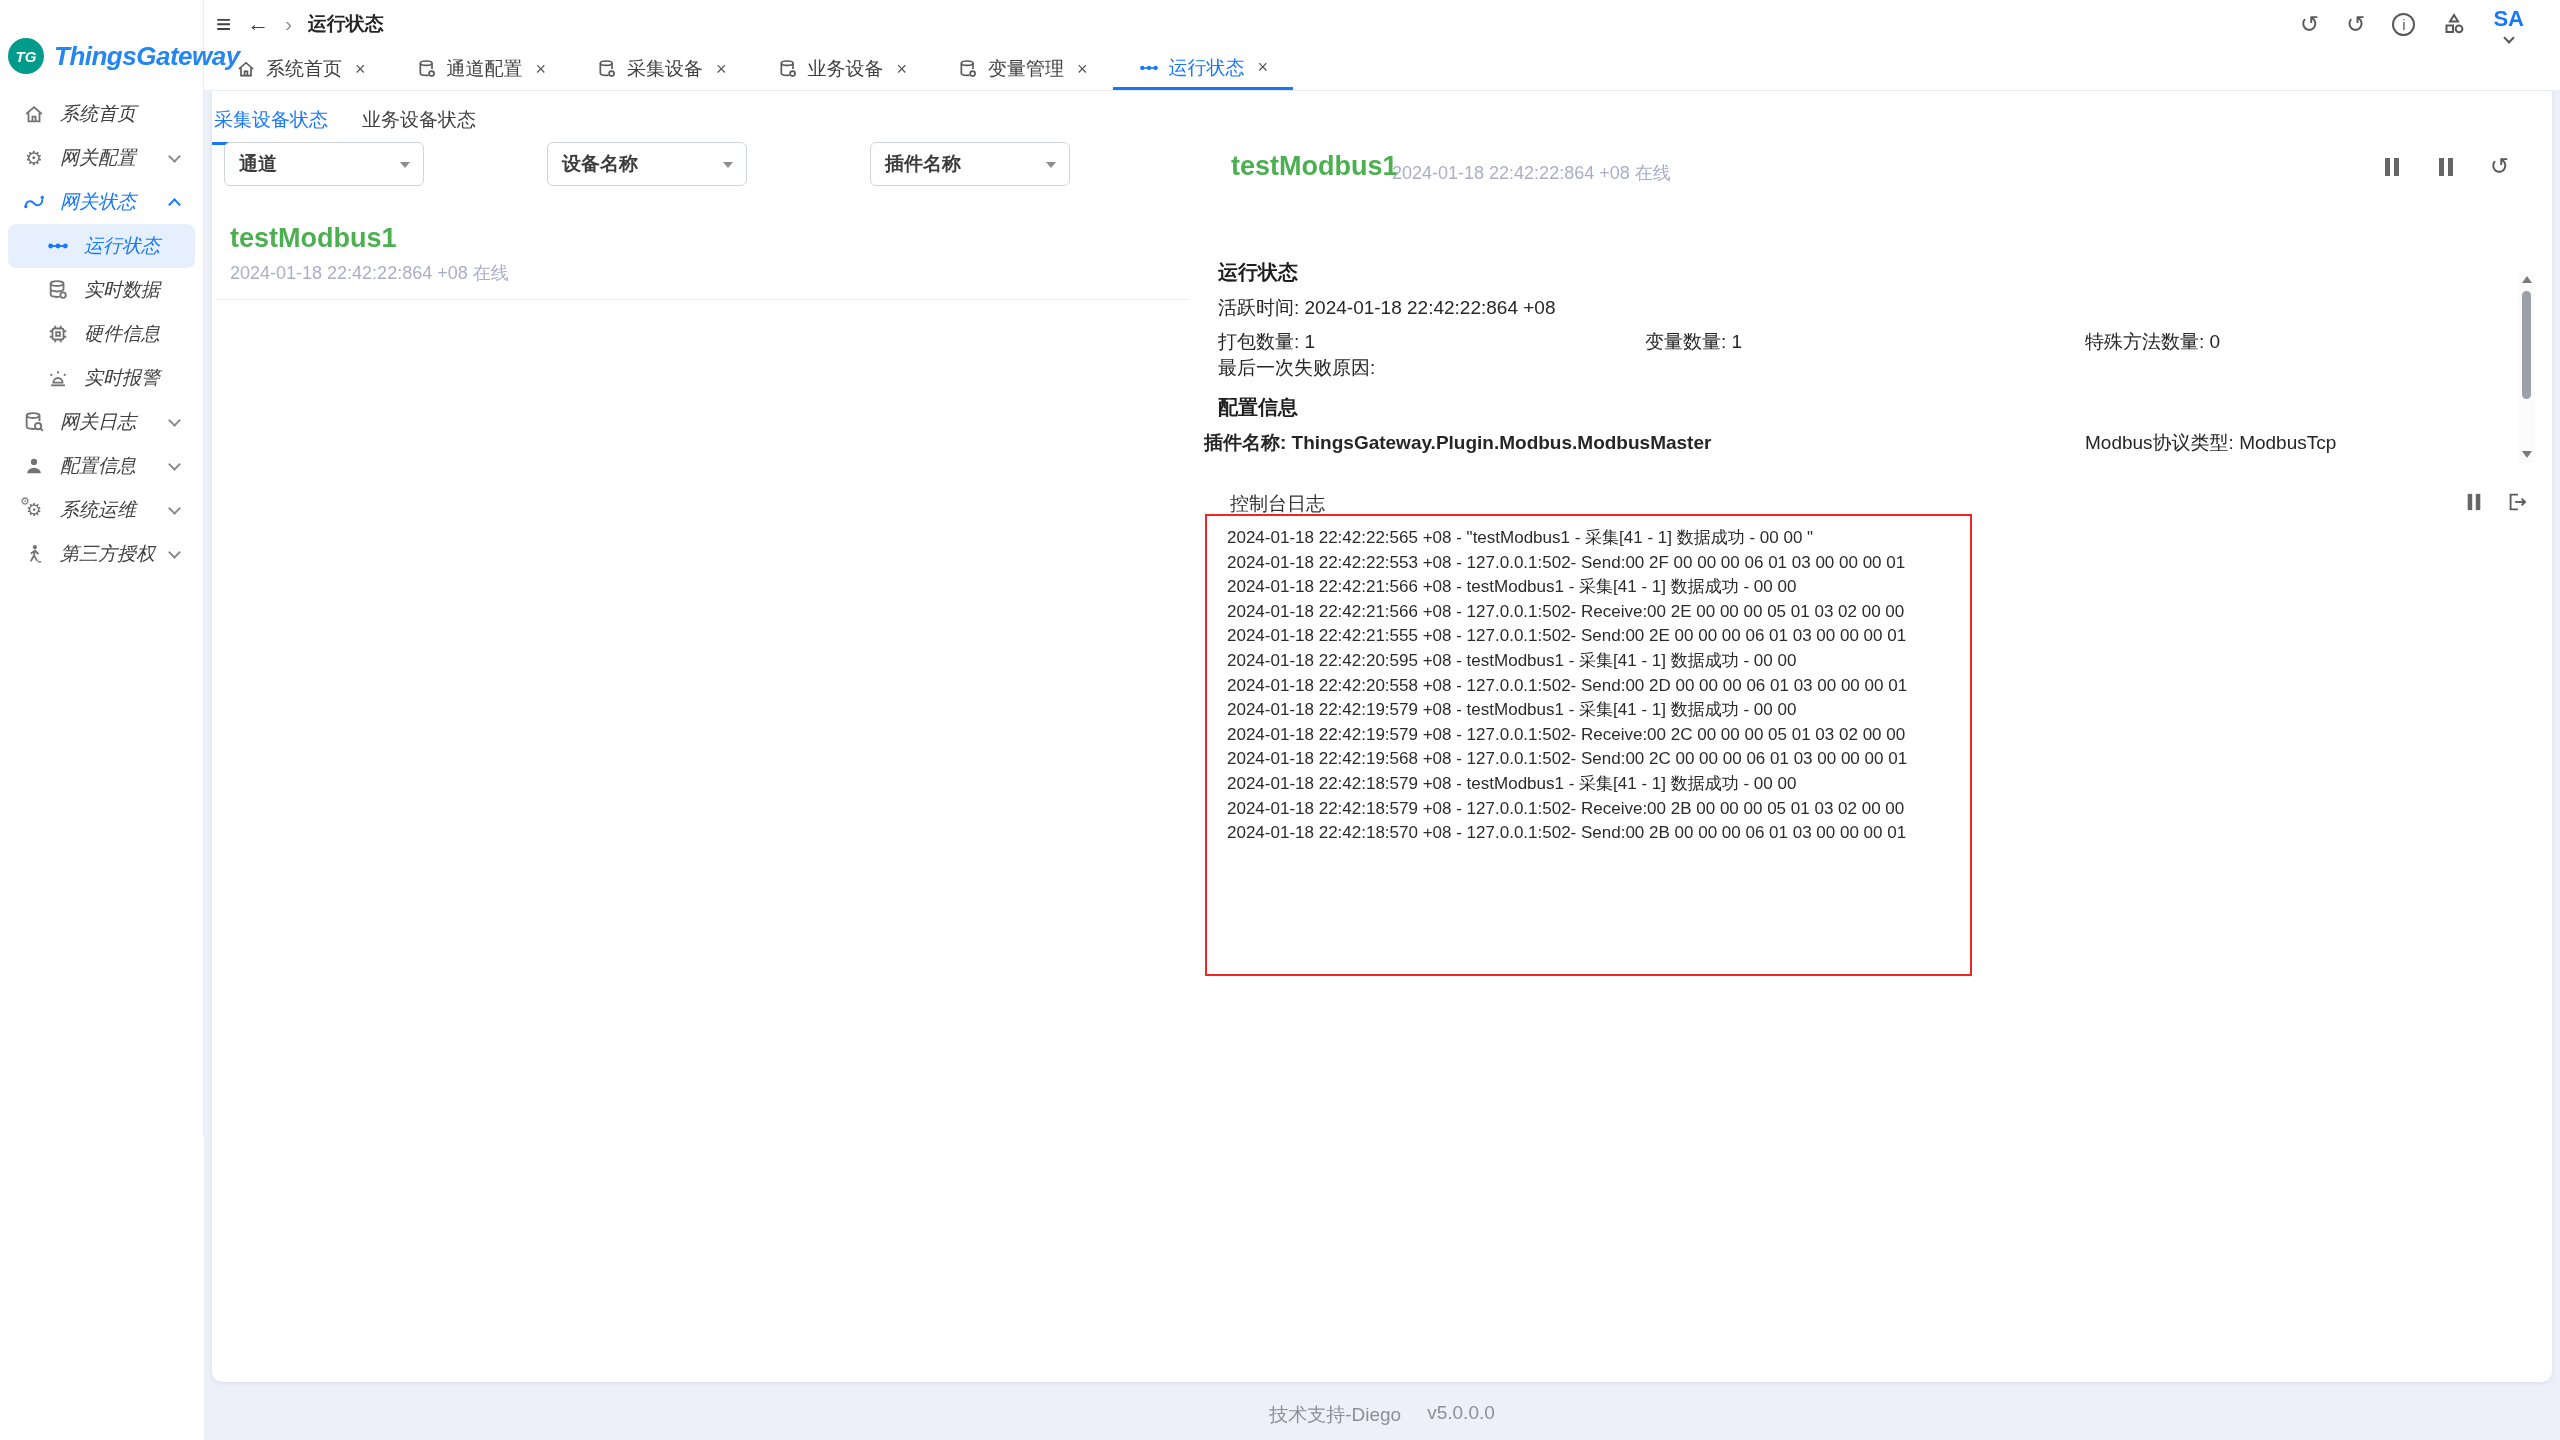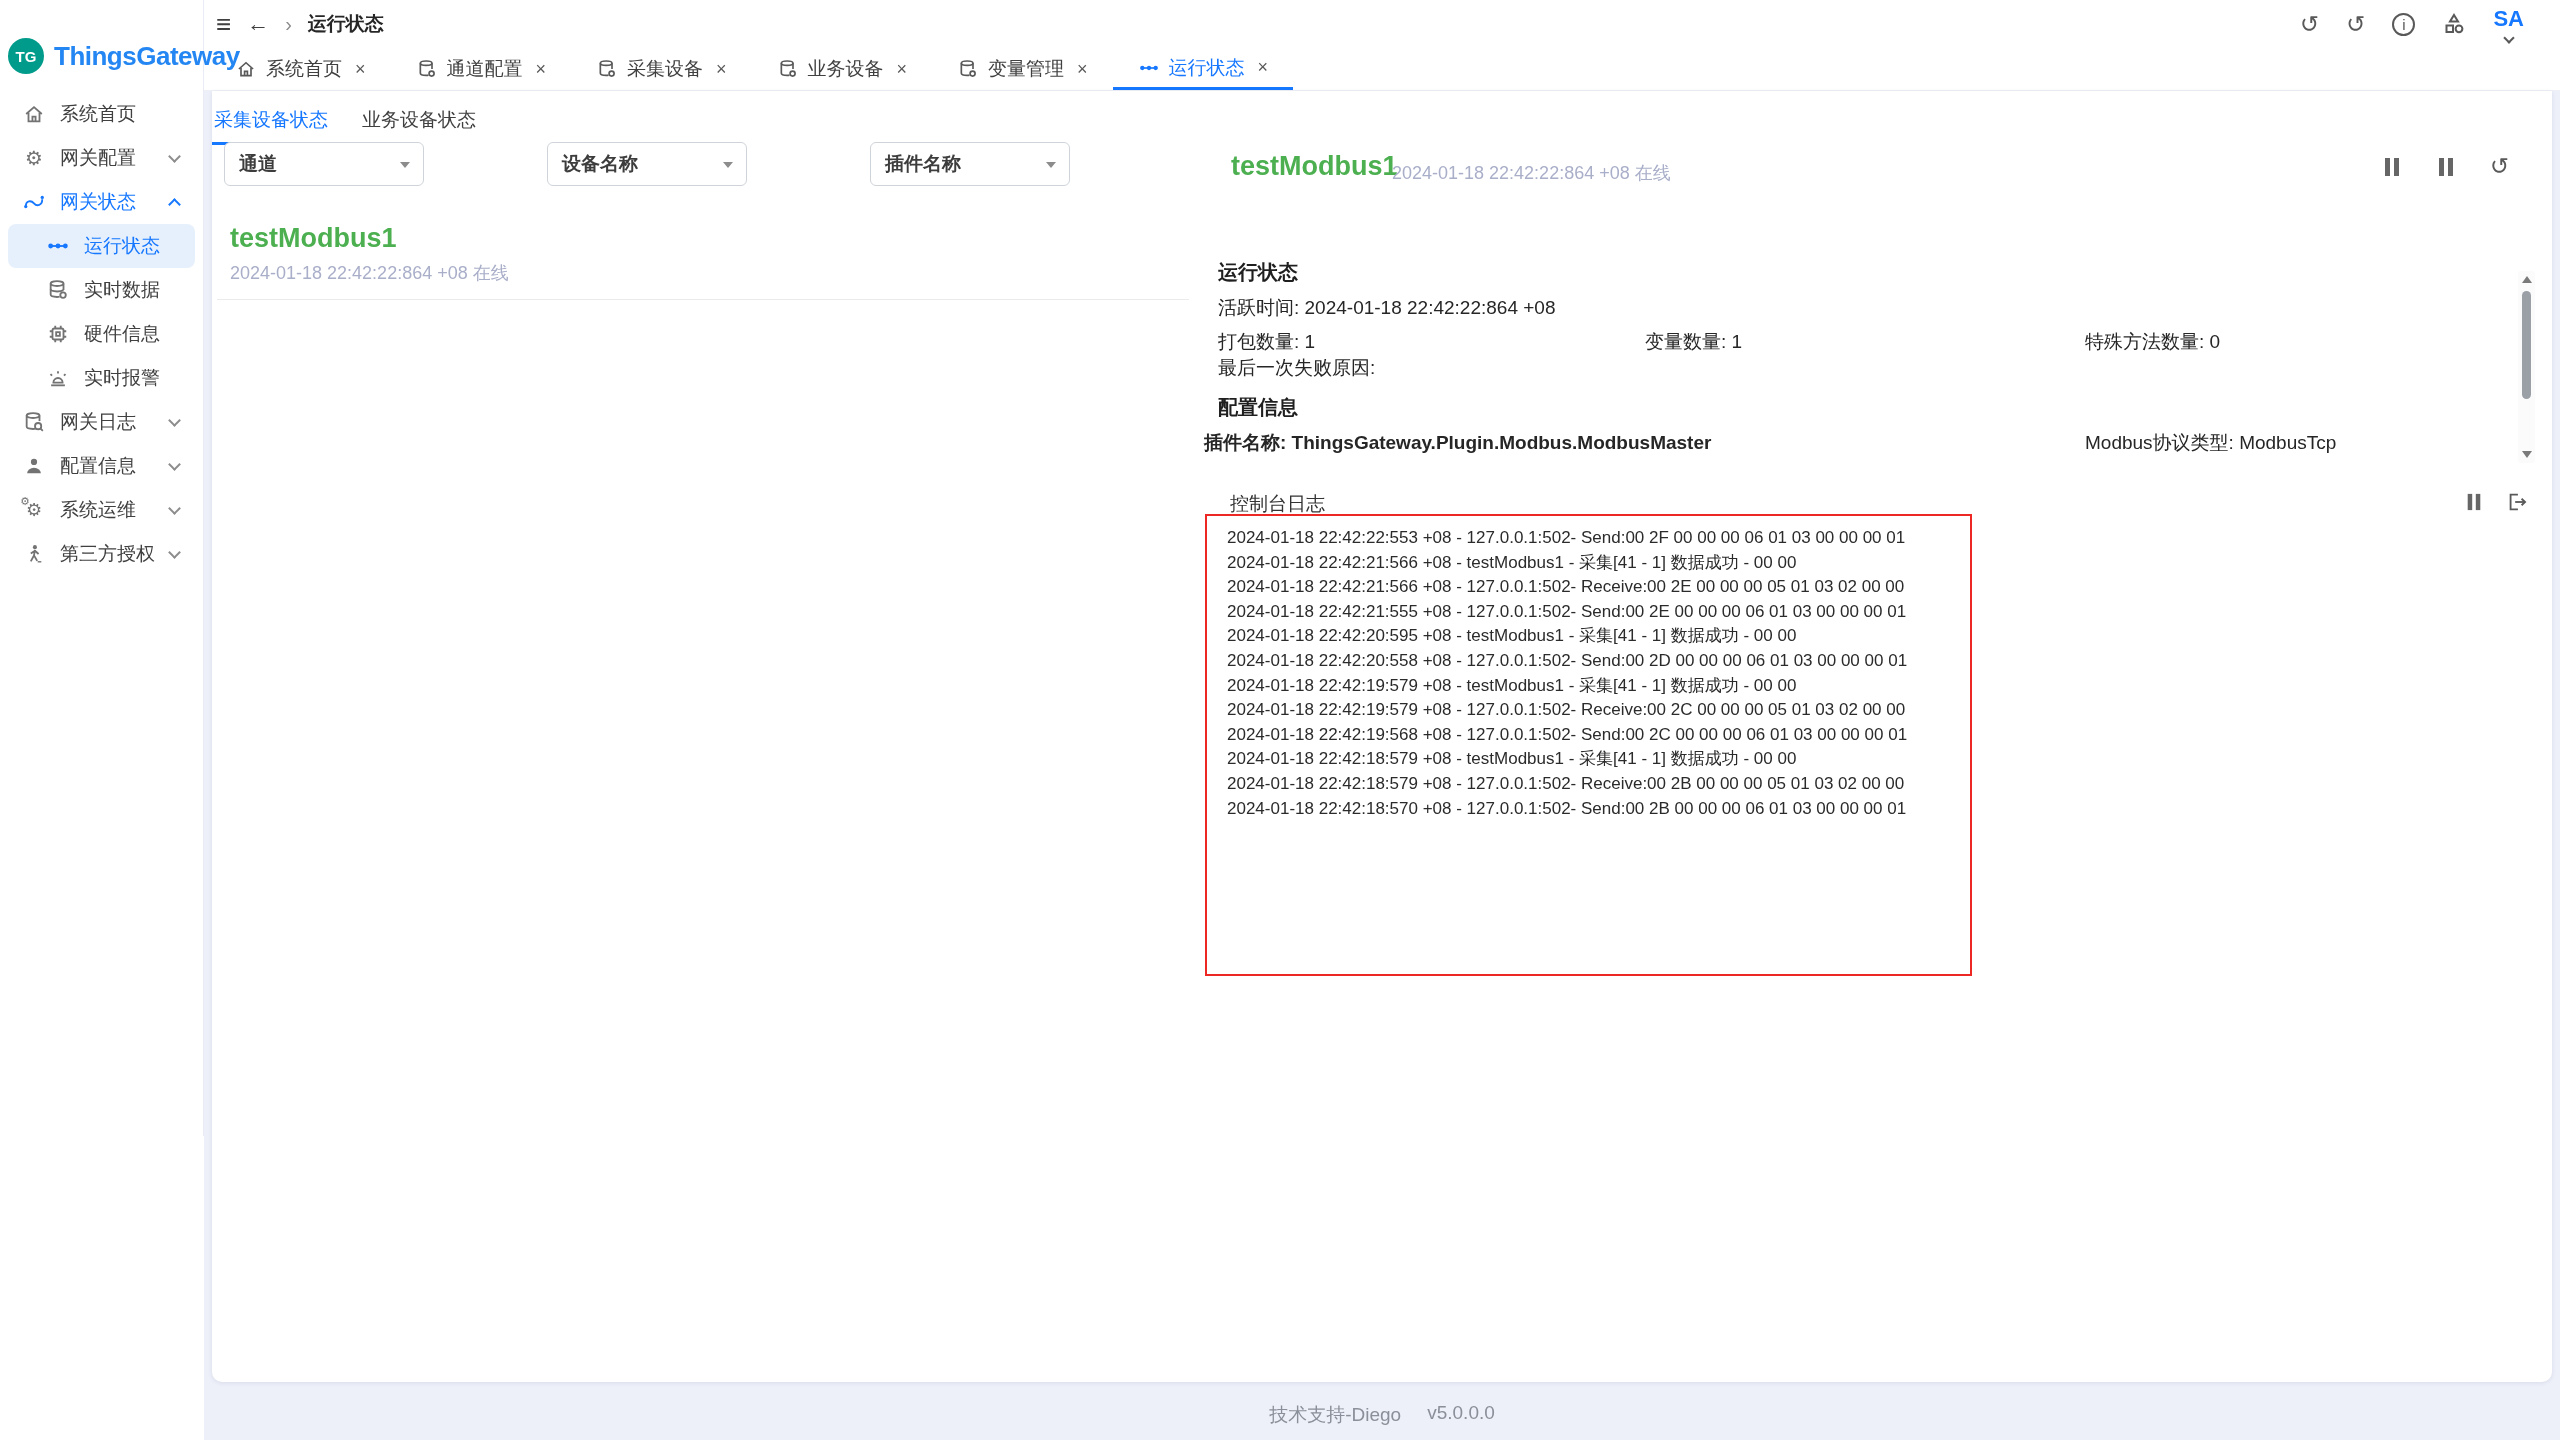--- a/index.html
+++ b/index.html
@@ -1,20 +1,20 @@
 <!DOCTYPE html>
 <html><head>
 <meta charset="utf-8">
 <style>
   * { margin:0; padding:0; box-sizing:border-box; }
   html,body { width:2560px; height:1440px; font-family:"Liberation Sans","DejaVu Sans",sans-serif; background:#fff; overflow:hidden; }
   .screen { position:relative; width:2560px; height:1440px; }
 
   
-  .sidebar { position:absolute; left:0; top:0; width:204px; height:1136px; background:#fff; border-right:1px solid #e9ecf5; z-index:5; }
+  .sidebar { position:absolute; left:0; top:0; width:204px; height:1136px; background:#fff; border-right:1px solid #e9ecf5; z-index:5;font-style:italic; }
   .logo-row { display:flex; align-items:center; gap:10px; padding:24px 0 0 8px; height:88px; }
   .logo-circle { width:36px; height:36px; border-radius:50%; background:#009b8a; color:#fff; font-size:15px; font-weight:bold; display:flex; align-items:center; justify-content:center; flex:0 0 36px; }
   .logo-name { color:#2386f2; font-size:26px; font-weight:bold; letter-spacing:-0.5px; }
   .nav { padding-top:4px; }
   .nav-item { position:relative; height:44px; display:flex; align-items:center; gap:14px; padding-left:22px; color:#404040; font-size:19px; cursor:pointer; }
   .nav-item .nicon { width:24px; height:24px; display:flex; align-items:center; justify-content:center; color:#737373; font-size:20px; flex:0 0 24px; }
   .nav-item.sub { padding-left:46px; }
   .nav-item.blue, .nav-item.blue .nicon { color:#1677ff; }
   .nav-item.sel { background:#e6f0fc; border-radius:8px; margin:0 8px; padding-left:38px; color:#1677ff; }
   .chev { width:9px; height:9px; border-right:2px solid #8c8c8c; border-bottom:2px solid #8c8c8c; position:absolute; right:24px; }
@@ -381,20 +381,21 @@
         <span style="cursor:pointer;">
           <svg class="ic" width="22" height="22" viewBox="0 0 24 24" fill="none" stroke="#595959" stroke-width="2">
               <path d="M13 4 H5 V20 H13"></path>
               <path d="M10 12 H20.5"></path>
               <path d="M17 8.5 L20.8 12 L17 15.5"></path>
             </svg>
         </span>
       </div>
 
       <div class="redbox">
+        <div class="logline">2024-01-18 22:42:22:565 +08 - "testModbus1 - 采集[41 - 1] 数据成功 - 00 00 "</div>
         <div class="logline">2024-01-18 22:42:22:553 +08 - 127.0.0.1:502- Send:00 2F 00 00 00 06 01 03 00 00 00 01</div>
         <div class="logline">2024-01-18 22:42:21:566 +08 - testModbus1 - 采集[41 - 1] 数据成功 - 00 00</div>
         <div class="logline">2024-01-18 22:42:21:566 +08 - 127.0.0.1:502- Receive:00 2E 00 00 00 05 01 03 02 00 00</div>
         <div class="logline">2024-01-18 22:42:21:555 +08 - 127.0.0.1:502- Send:00 2E 00 00 00 06 01 03 00 00 00 01</div>
         <div class="logline">2024-01-18 22:42:20:595 +08 - testModbus1 - 采集[41 - 1] 数据成功 - 00 00</div>
         <div class="logline">2024-01-18 22:42:20:558 +08 - 127.0.0.1:502- Send:00 2D 00 00 00 06 01 03 00 00 00 01</div>
         <div class="logline">2024-01-18 22:42:19:579 +08 - testModbus1 - 采集[41 - 1] 数据成功 - 00 00</div>
         <div class="logline">2024-01-18 22:42:19:579 +08 - 127.0.0.1:502- Receive:00 2C 00 00 00 05 01 03 02 00 00</div>
         <div class="logline">2024-01-18 22:42:19:568 +08 - 127.0.0.1:502- Send:00 2C 00 00 00 06 01 03 00 00 00 01</div>
         <div class="logline">2024-01-18 22:42:18:579 +08 - testModbus1 - 采集[41 - 1] 数据成功 - 00 00</div>

